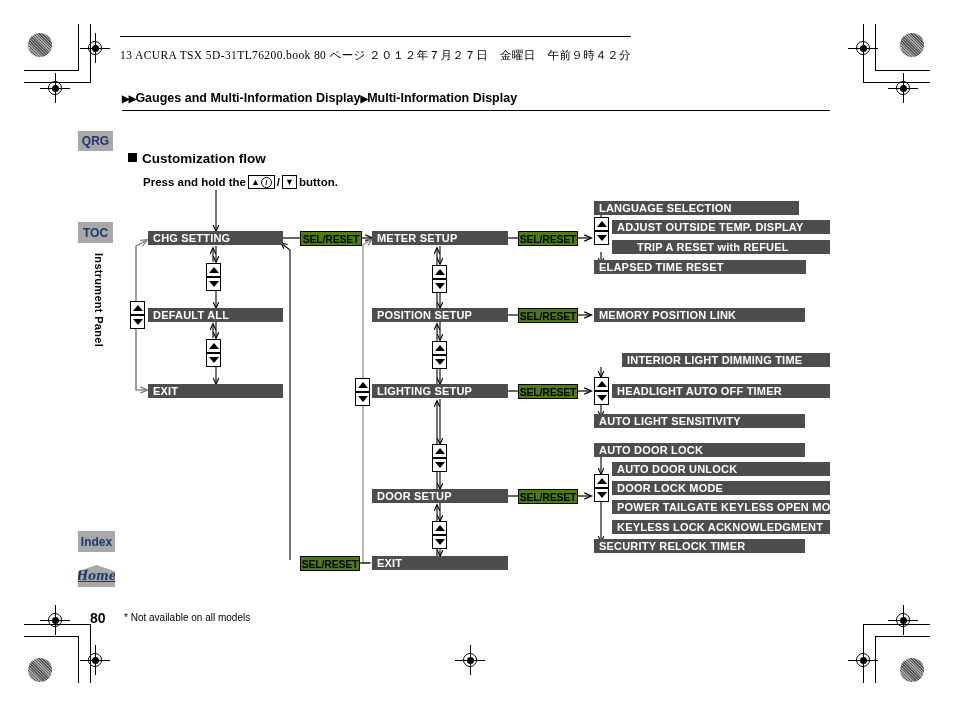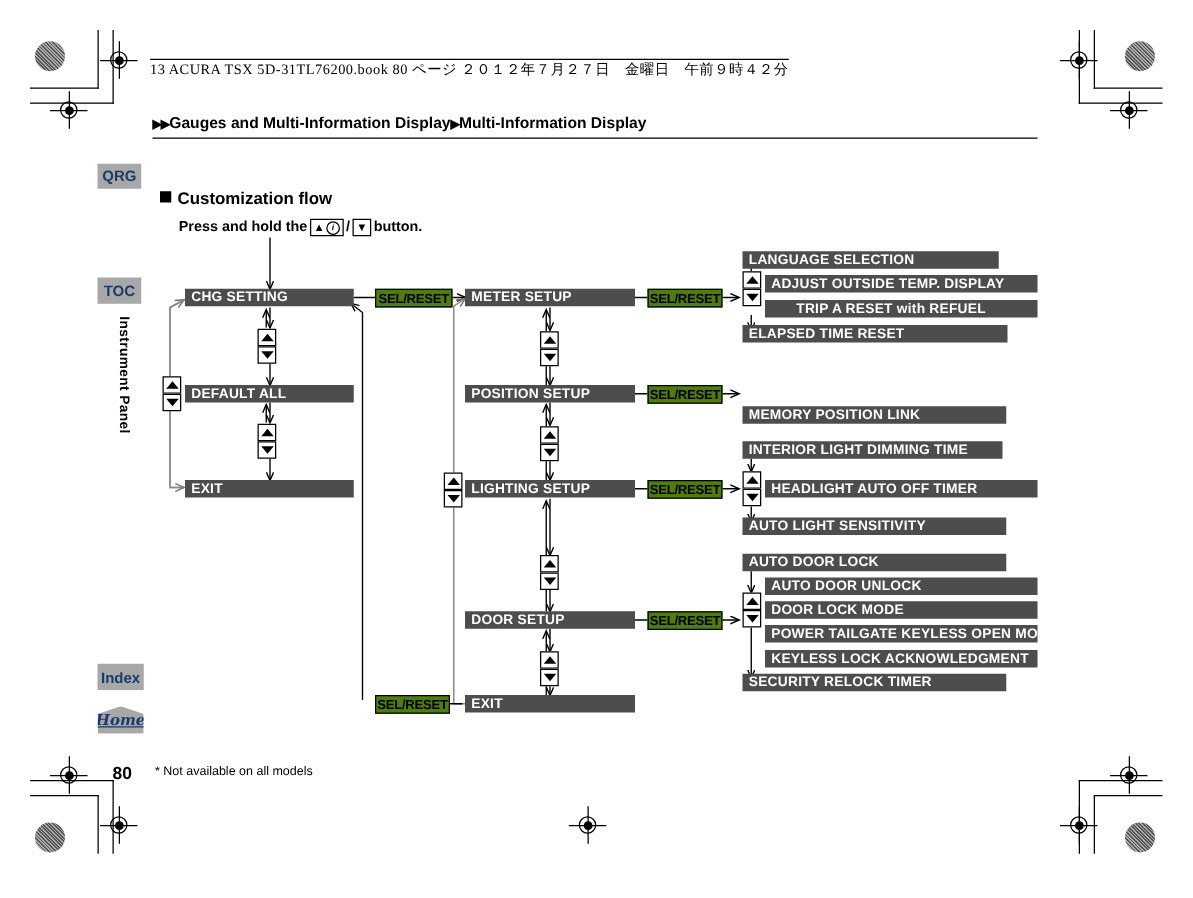--- a/index.html
+++ b/index.html
@@ -14,21 +14,21 @@
   .regmark i::after{content:"";position:absolute;left:2.5px;top:2.5px;width:7px;height:7px;background:#000;border-radius:50%;}
 
   .dotmark{position:absolute;width:24px;height:24px;border-radius:50%;
            background:repeating-linear-gradient(45deg,#555 0 1px,#aaa 1px 2px);}
 
   .cropL{position:absolute;background:#000;}
 
   
   .bookline{position:absolute;left:120px;top:48px;font-family:"Liberation Serif",serif;
             font-size:11.5px;letter-spacing:.4px;white-space:nowrap;}
-  .bookline .ul{border-top:1px solid #000;padding-top:2px;}
+  .bookline .ul{border-top:1px solid #000;padding-top:12px;}
 
   .breadcrumb{position:absolute;left:122px;top:91px;font-size:12.5px;font-weight:600;white-space:nowrap;}
   .breadcrumb .tri{font-size:10px;letter-spacing:-1px;}
   .hr{position:absolute;left:122px;top:110px;width:708px;height:1.4px;background:#000;}
 
   
   .tab{position:absolute;background:#a8a8a8;color:#1b3a6b;font-weight:bold;font-size:12px;
        display:flex;align-items:center;justify-content:center;}
   .tab-qrg{left:78px;top:131px;width:35px;height:20px;}
   .tab-toc{left:78px;top:222px;width:35px;height:21px;}
@@ -330,25 +330,25 @@
   <span>TRIP A RESET with REFUEL</span>
   </div>
 <div class="mbox" style="left:594px;top:260px;width:212px;">
   <span>ELAPSED TIME RESET</span>
   </div>
 <div class="ud" style="left:594px;top:217px;">
     <u></u>
     <d></d>
   </div>
 
-<div class="mbox" style="left:594px;top:308px;width:211px;margin-top:17px;">
+<div class="mbox" style="left:594px;top:308px;width:211px;">
   <span>MEMORY POSITION LINK</span>
   </div>
 
-<div class="mbox" style="left:594px;top:353px;width:208px;align-items:center;">
+<div class="mbox" style="left:622px;top:353px;width:208px;align-items:center;">
   <span>INTERIOR LIGHT DIMMING TIME</span>
   </div>
 <div class="mbox" style="left:612px;top:384px;width:218px;">
   <span>HEADLIGHT AUTO OFF TIMER</span>
   </div>
 <div class="mbox" style="left:594px;top:414px;width:211px;">
   <span>AUTO LIGHT SENSITIVITY</span>
   </div>
 <div class="ud" style="left:594px;top:377px;">
     <u></u>

